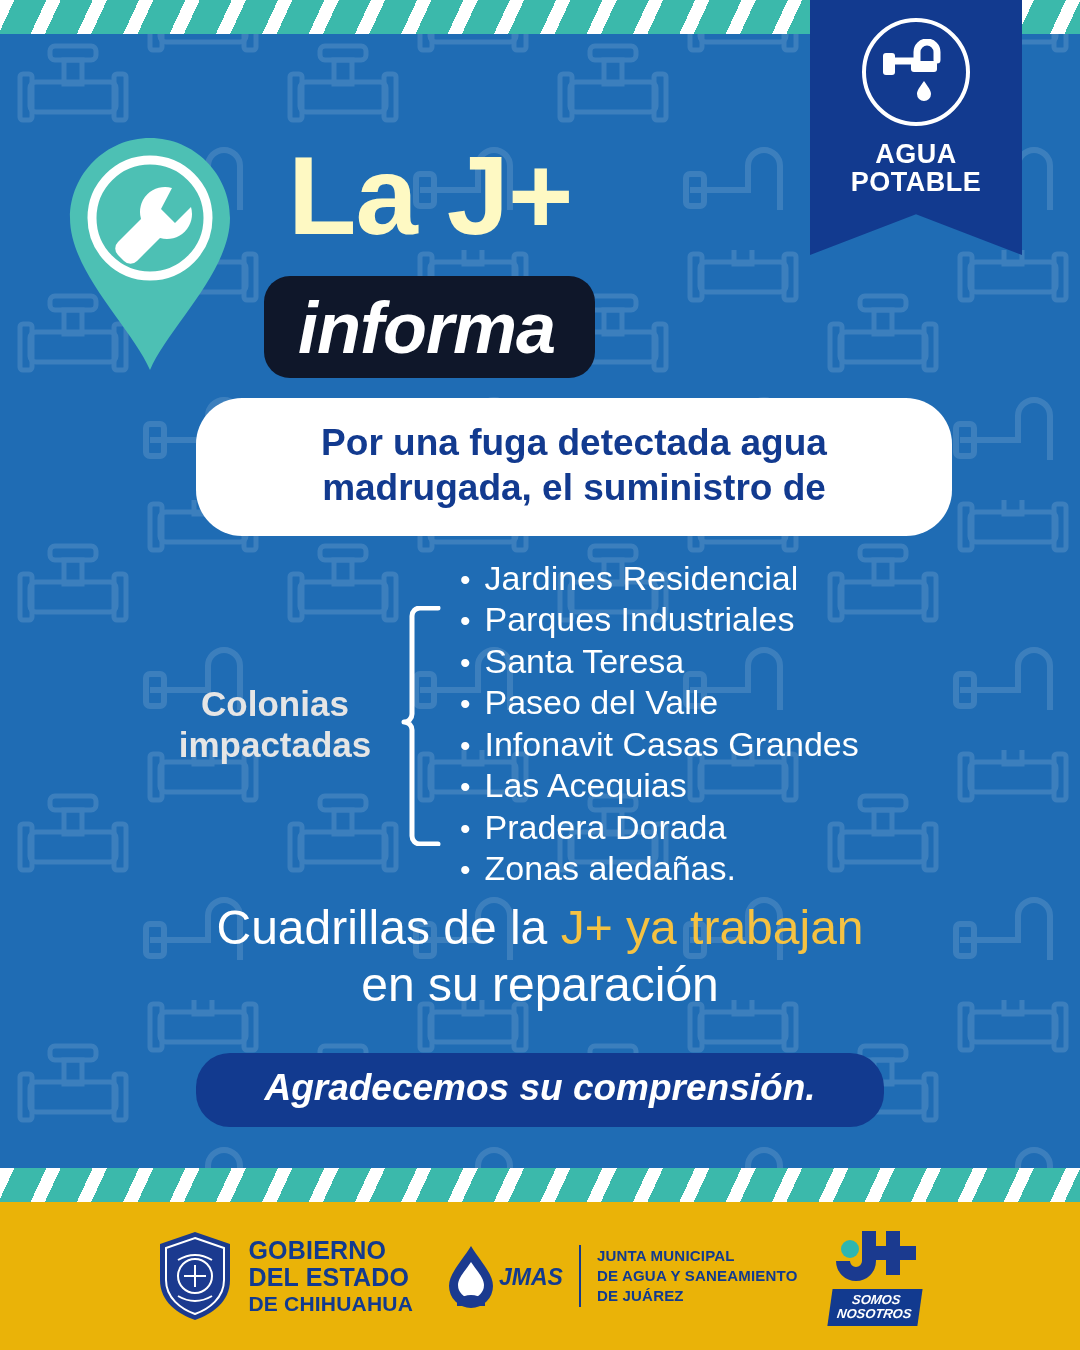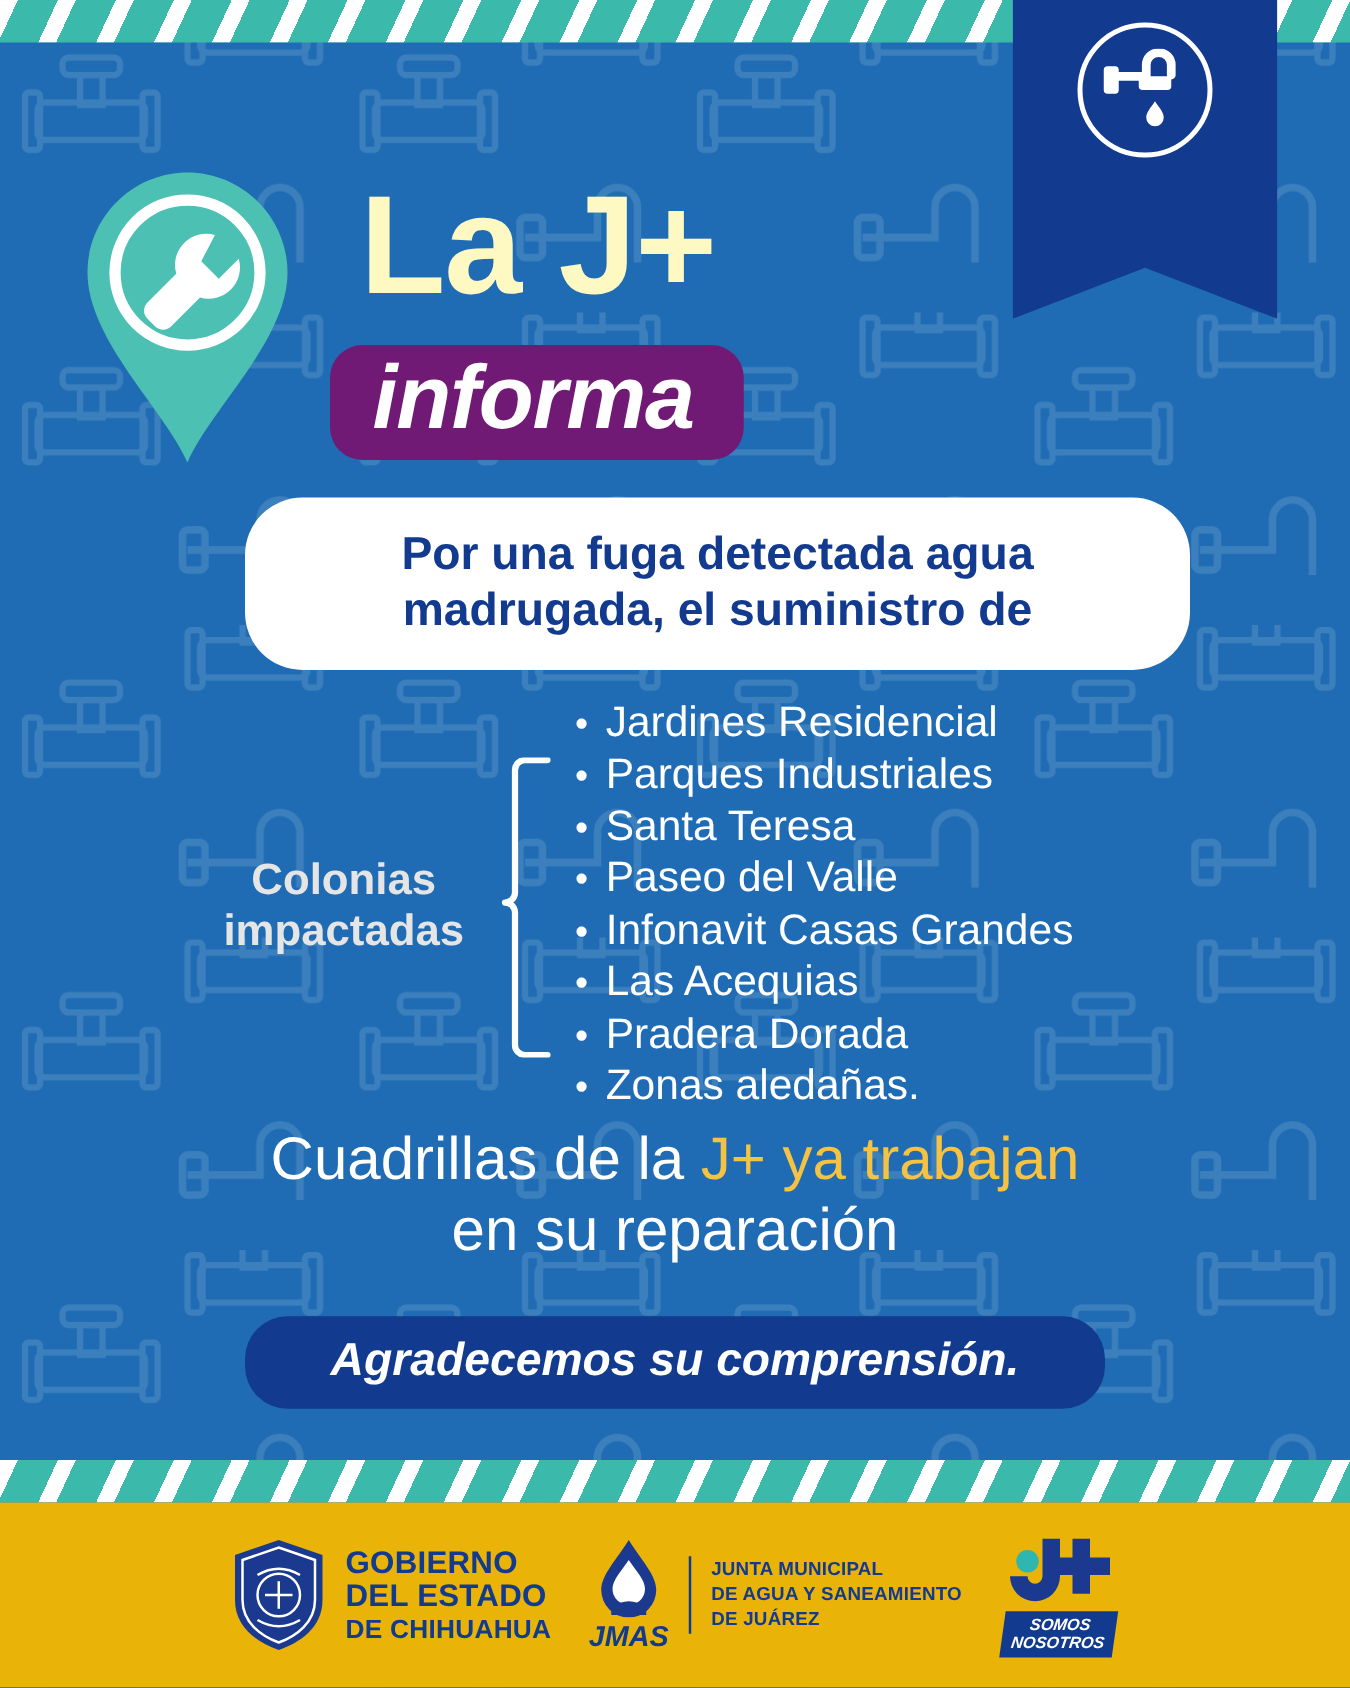--- a/index.html
+++ b/index.html
@@ -69,23 +69,23 @@
   .pin{
     position:absolute; left:0; top:12px; width:196px; height:250px;
   }
   .title-main{
     position:absolute; left:236px; top:22px;
     color:#fef9c3; font-weight:bold; font-size:112px; line-height:1;
     letter-spacing:-1px;
   }
   .title-sub-wrap{
     position:absolute; left:212px; top:158px;
-    background:#701a75;
+    background:#0f172a;
     border-radius:26px;
-    padding:4px 40px 12px 34px;
+    padding:14px 40px 12px 34px;
   }
   .title-sub{
     color:#ffffff; font-style:italic; font-weight:bold;
     font-size:72px; line-height:1.06; letter-spacing:-1px;
   }
 
   
   .msg-bubble{
     position:absolute; left:196px; top:398px; width:756px;
     background:#ffffff; border-radius:46px;
@@ -142,21 +142,21 @@
 
   
   .logo-gob{ display:flex; align-items:center; gap:14px; }
   .gob-text{
     color:#123a8f; font-weight:bold; font-size:25px; line-height:1.1;
     letter-spacing:.2px;
   }
   .gob-text .l3{ font-size:21px; }
 
   .logo-jmas{ display:flex; align-items:center; gap:16px; }
-  .jmas-mark{ display:flex; flex-direction:column; align-items:center; }
+  .jmas-mark{ display:flex; flex-direction:row; align-items:center; }
   .jmas-word{
     color:#123a8f; font-weight:bold; font-style:italic; font-size:23px;
     margin-top:2px;
   }
   .jmas-divider{ width:2px; height:62px; background:#123a8f; }
   .jmas-text{
     color:#123a8f; font-weight:bold; font-size:15px;
     line-height:1.35; letter-spacing:.2px;
   }
 
@@ -205,20 +205,24 @@
 
 <div class="ribbon">
   <div class="tap-circle">
     <svg width="70" height="66" viewBox="0 0 70 66" aria-hidden="true">
       <path d="M6 22 h30 v-9 a10 10 0 0 1 20 0 v8" fill="none" stroke="#ffffff" stroke-width="7" stroke-linecap="round"></path>
       <rect x="2" y="14" width="12" height="22" rx="3" fill="#ffffff"></rect>
       <rect x="30" y="22" width="26" height="11" rx="3" fill="#ffffff"></rect>
       <path d="M43 42 c4 6 7 9 7 13 a7 7 0 0 1 -14 0 c0 -4 3 -7 7 -13 z" fill="#ffffff"></path>
     </svg>
   </div>
+  <div class="ribbon-label">
+    <div>AGUA</div>
+    <div>POTABLE</div>
+  </div>
 </div>
 
 <div class="header">
   <div class="pin">
     <svg width="196" height="250" viewBox="0 0 196 250" aria-hidden="true">
       <path d="M98 8 C54 8 18 44 18 88 c0 54 62 110 80 152 18 -42 80 -98 80 -152 0 -44 -36 -80 -80 -80 z" fill="#4dc0b4"></path>
       <circle cx="98" cy="88" r="58" fill="none" stroke="#ffffff" stroke-width="9"></circle>
       <path d="M120 58 a25 25 0 0 0 -31 31 l-23 23 a9 9 0 0 0 0 13 l6 6 a9 9 0 0 0 13 0 l23 -23 a25 25 0 0 0 31 -31 l-16 16 -14 -14 z" fill="#ffffff"></path>
     </svg>
   </div>

